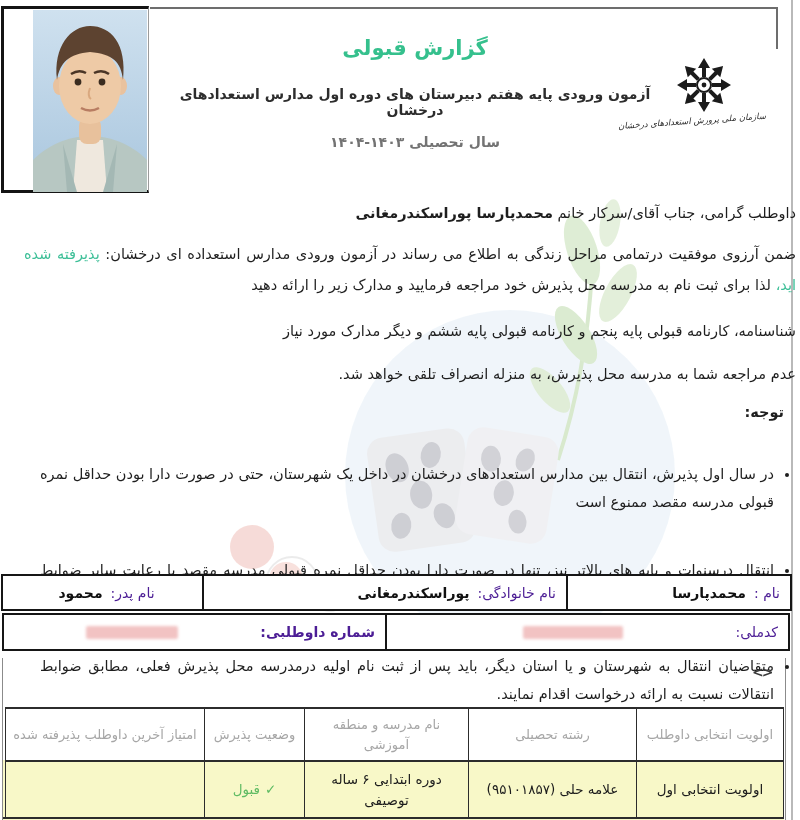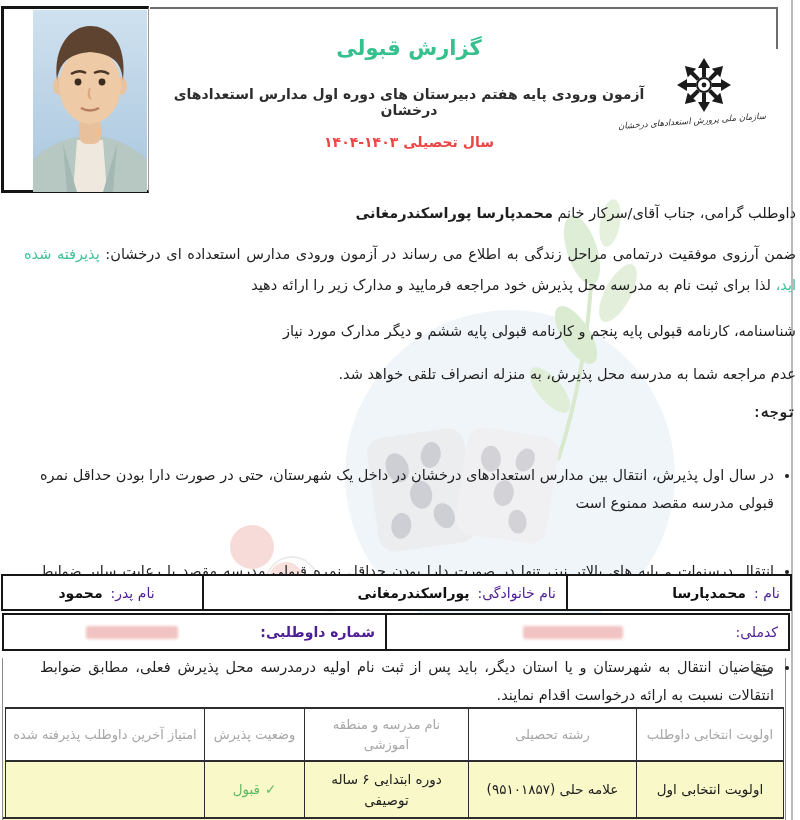--- a/index.html
+++ b/index.html
@@ -17,36 +17,36 @@
   .lower-left-line{left:2px;top:658px;width:1px;height:162px;background:#8b8b8b;}
   .lower-right-line{left:785px;top:658px;width:1px;height:162px;background:#8b8b8b;}
   
   .photo-box{
     left:1px;top:6px;width:148px;height:187px;background:#ffffff;
     border-left:3px solid #141414;border-top:3px solid #141414;border-bottom:3px solid #141414;
     border-right:1px solid #9b9b9b; box-sizing:border-box; z-index:3;
   }
   .photo-box svg{position:absolute;right:1px;top:1px;}
   
-  .header-block{left:144px;top:36px;width:530px;text-align:center;z-index:2;}
+  .header-block{left:150px;top:36px;width:530px;text-align:center;z-index:2;}
   .doc-title{font-size:21px;font-weight:bold;}
   .doc-subtitle{font-size:14px;font-weight:bold;color:#2d2d2d;margin-top:26px;}
-  .doc-year{font-size:14px;font-weight:bold;color:#ef4444;margin-top:16px;}
+  .doc-year{font-size:14px;font-weight:bold;color:#737373;margin-top:16px;}
   .logo-block{left:642px;top:56px;width:124px;text-align:center;z-index:2;}
   .logo-caption{font-size:8.5px;color:#2a2a2a;font-style:italic;transform:rotate(-4deg);margin-top:1px;white-space:nowrap;}
   
   .watermark{left:140px;top:175px;z-index:0;opacity:.5;pointer-events:none;}
   
   .content{left:24px;top:205px;width:776px;z-index:2;color:#1e1e1e;font-size:14.5px;}
   .greeting{margin:0 4px 18px 0;font-size:14.5px;}
   .greeting .name{font-weight:bold;}
   .announcement{margin:0 4px 17px 0;line-height:31px;text-align:justify;}
   .green-text{font-weight:inherit;}
   .simple-line{margin:0 4px 17px 0;line-height:26px;}
-  .notice-label{font-weight:bold;margin:2px 4px 12px 0;font-family:Liberation Mono, monospace;}
+  .notice-label{font-weight:bold;margin:2px 16px 12px 0;}
   ul.notices{margin:0 26px 0 10px;padding:0;}
   ul.notices li{line-height:28px;margin-bottom:3px;text-align:justify;padding-left:6px;margin-top:40px;}
   
   .info-row1{left:1px;top:574px;width:791px;height:37px;display:grid;grid-template-columns:224px 364px 203px;z-index:2;background:#fff;}
   .info-row1 .cell{border:2px solid #161616;border-left-width:0;box-sizing:border-box;display:flex;align-items:center;font-size:14px;background:transparent;}
   .info-row1 .cell:last-child{border-left-width:2px;}
   .info-row2{left:2px;top:613px;width:788px;height:38px;display:grid;grid-template-columns:403px 385px;z-index:2;background:#fff;}
   .info-row2 .cell{border:2px solid #161616;border-left-width:0;box-sizing:border-box;display:flex;align-items:center;font-size:14px;}
   .info-row2 .cell:last-child{border-left-width:2px;font-weight:bold;}
   .cell .lbl{color:#4c1d95;}

